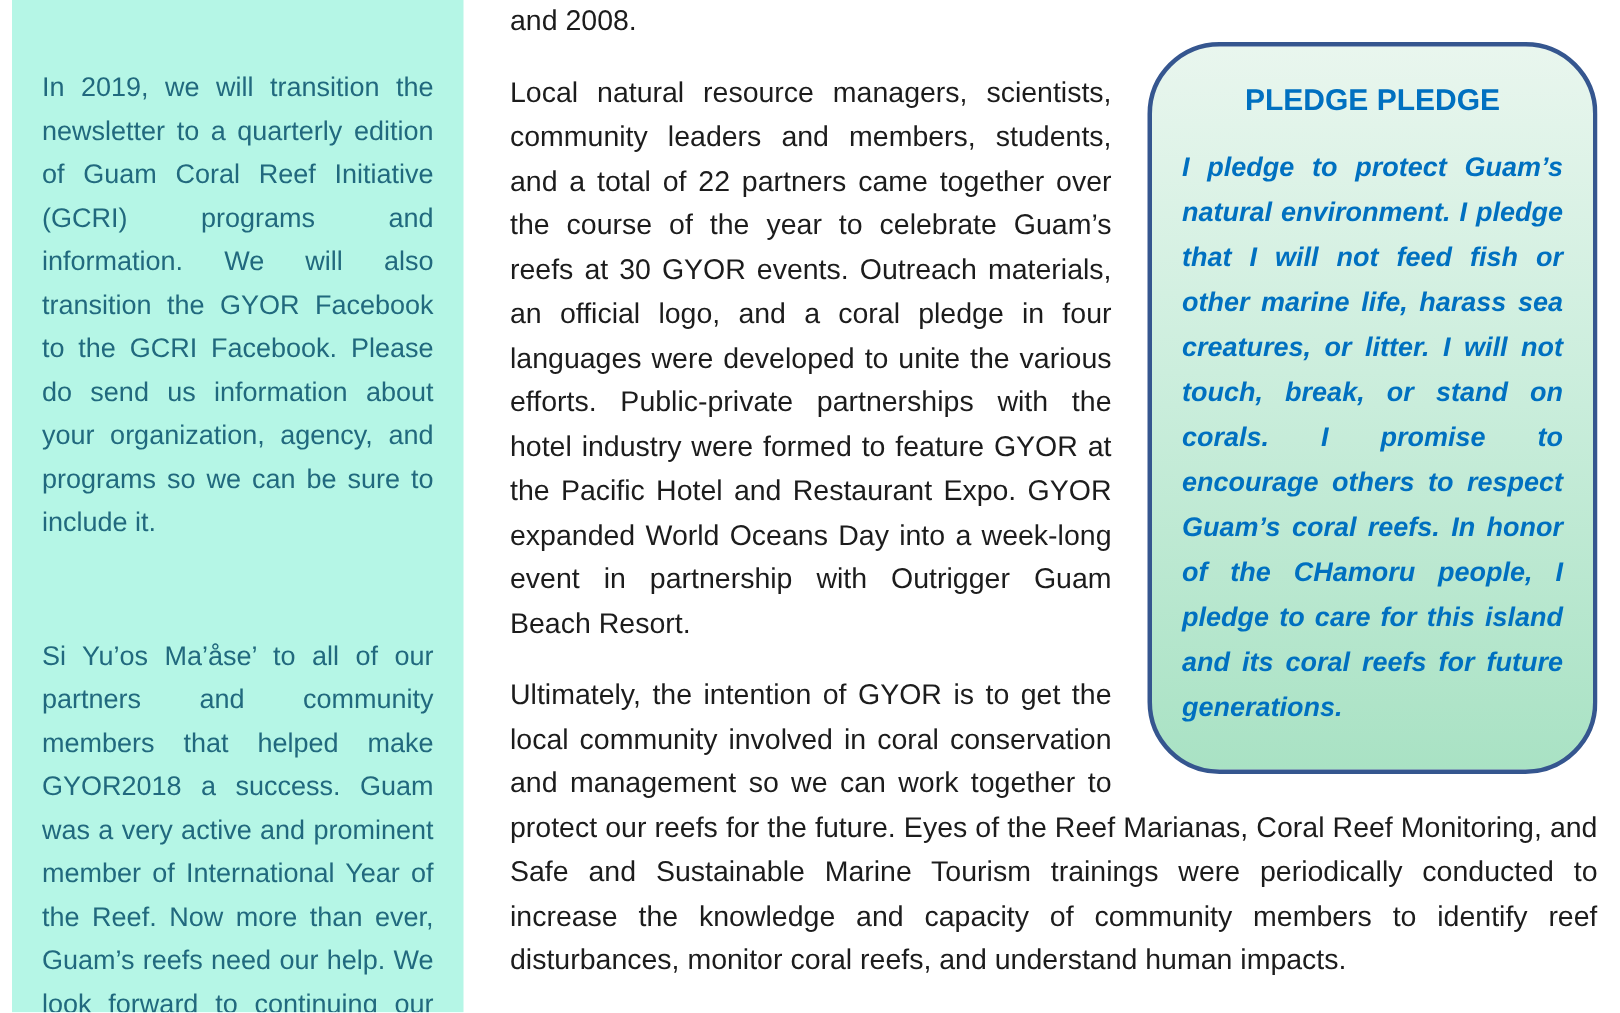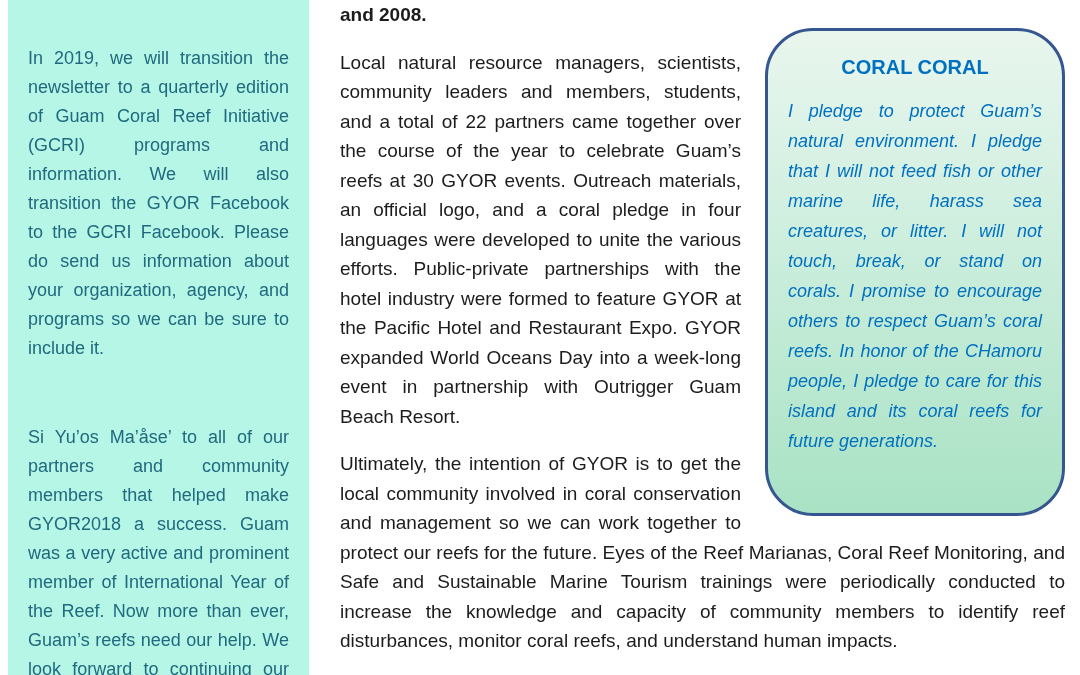--- a/index.html
+++ b/index.html
@@ -39,21 +39,21 @@
     left: 340px;
     top: 0;
     width: 725px;
     height: 675px;
     overflow: hidden;
     color: var(--body_text, #1c1c1c);
     font-size: 19px;
     line-height: 29.5px;
   }
   .main p { margin: 0 0 18px 0; text-align: justify; }
-  .main p.frag { text-align: left; font-weight: bold; }
+  .main p.frag { text-align: left; }
   .it { }
 
   
   .pledge {
     float: right;
     width: 300px;
     height: 488px;
     box-sizing: border-box;
     margin: 28px 0 8px 24px;
     border: 3px solid var(--pledge_border, #35568f);
@@ -71,39 +71,39 @@
     font-size: 20px;
     font-weight: bold;
     color: var(--pledge_blue, #0070c0);
     font-family: "Liberation Sans", sans-serif;
   }
   .pledge p {
     margin: 0;
     color: var(--pledge_blue, #0070c0);
     font-size: 18px;
     line-height: 30px;
-    font-weight: normal;
+    font-weight: bold;
     font-style: italic;
     text-align: justify;
   }
 </style>
 </head>
 <body>
 
 <div class="page">
 
   <aside class="sidebar">
     <p>In 2019, we will transition the newsletter to a quarterly edition of Guam Coral Reef Initiative (GCRI) programs and information. We will also transition the GYOR Facebook to the GCRI Facebook. Please do send us information about your organization, agency, and programs so we can be sure to include it.</p>
     <p class="second">Si Yu’os Ma’åse’ to all of our partners and community members that helped make GYOR2018 a success. Guam was a very active and prominent member of International Year of the Reef. Now more than ever, Guam’s reefs need our help. We look forward to continuing our work together to protect Guam’s coral reefs for the future. Please stay plugged in by</p>
   </aside>
 
   <main class="main">
 
     <div class="pledge">
-      <h2>CORAL CORAL</h2>
+      <h2>PLEDGE PLEDGE</h2>
       <p>I pledge to protect Guam’s natural environment. I pledge that I will not feed fish or other marine life, harass sea creatures, or litter. I will not touch, break, or stand on corals. I promise to encourage others to respect Guam’s coral reefs. In honor of the CHamoru people, I pledge to care for this island and its coral reefs for future generations.</p>
     </div>
 
     <p class="frag">and 2008.</p>
 
     <p>Local natural resource managers, scientists, community leaders and members, students, and a total of 22 partners came together over the course of the year to celebrate Guam’s reefs at 30 GYOR events. Outreach materials, an official logo, and a coral pledge in four languages were developed to unite the various efforts.  Public-private partnerships with the hotel industry were formed to feature GYOR at the Pacific Hotel and Restaurant Expo. GYOR expanded World Oceans Day into a week-long event in partnership with Outrigger Guam Beach Resort.</p>
 
     <p><span>Ultimately, the intention of GYOR is to get the local community involved in coral conservation and management so we can work together to protect our reefs for the future. </span><span class="it">Eyes of the Reef Marianas, Coral Reef Monitoring</span><span>, and </span><span class="it">Safe and Sustainable Marine Tourism</span><span> trainings were periodically conducted to increase the knowledge and capacity of community members to identify reef disturbances, monitor coral reefs, and understand human impacts.</span></p>
 
   </main>

